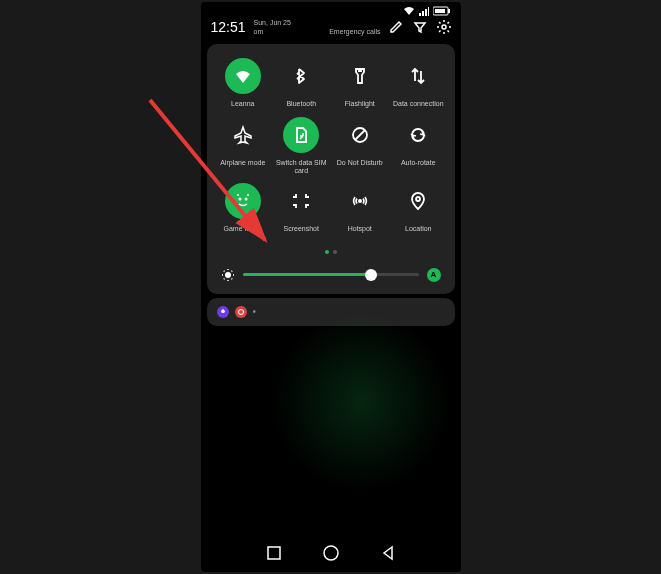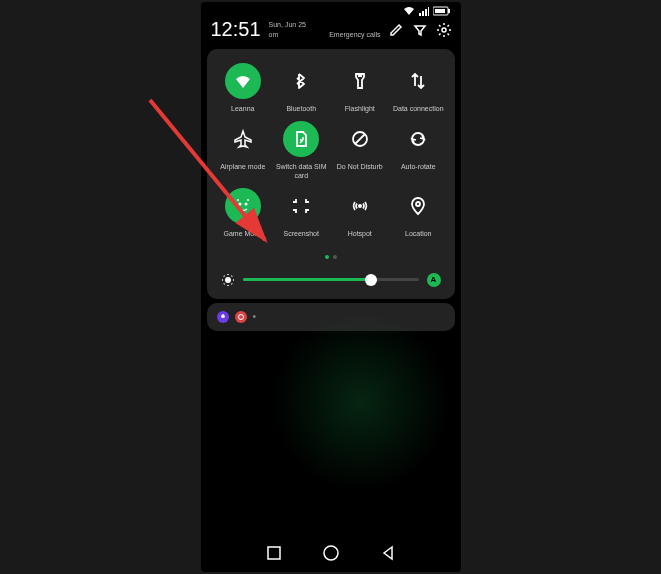--- a/index.html
+++ b/index.html
@@ -30,21 +30,21 @@
     }
     .status-bar svg { display: block; }
     .header {
       display: flex;
       align-items: center;
       padding: 0 10px 6px 10px;
       gap: 8px;
     }
     .time {
       color: #fff;
-      font-size: 20px;
+      font-size: 14px;
       font-weight: 300;
     }
     .date-block {
       display: flex;
       flex-direction: column;
       color: #bbb;
       font-size: 7px;
       line-height: 1.3;
       flex: 1;
     }

